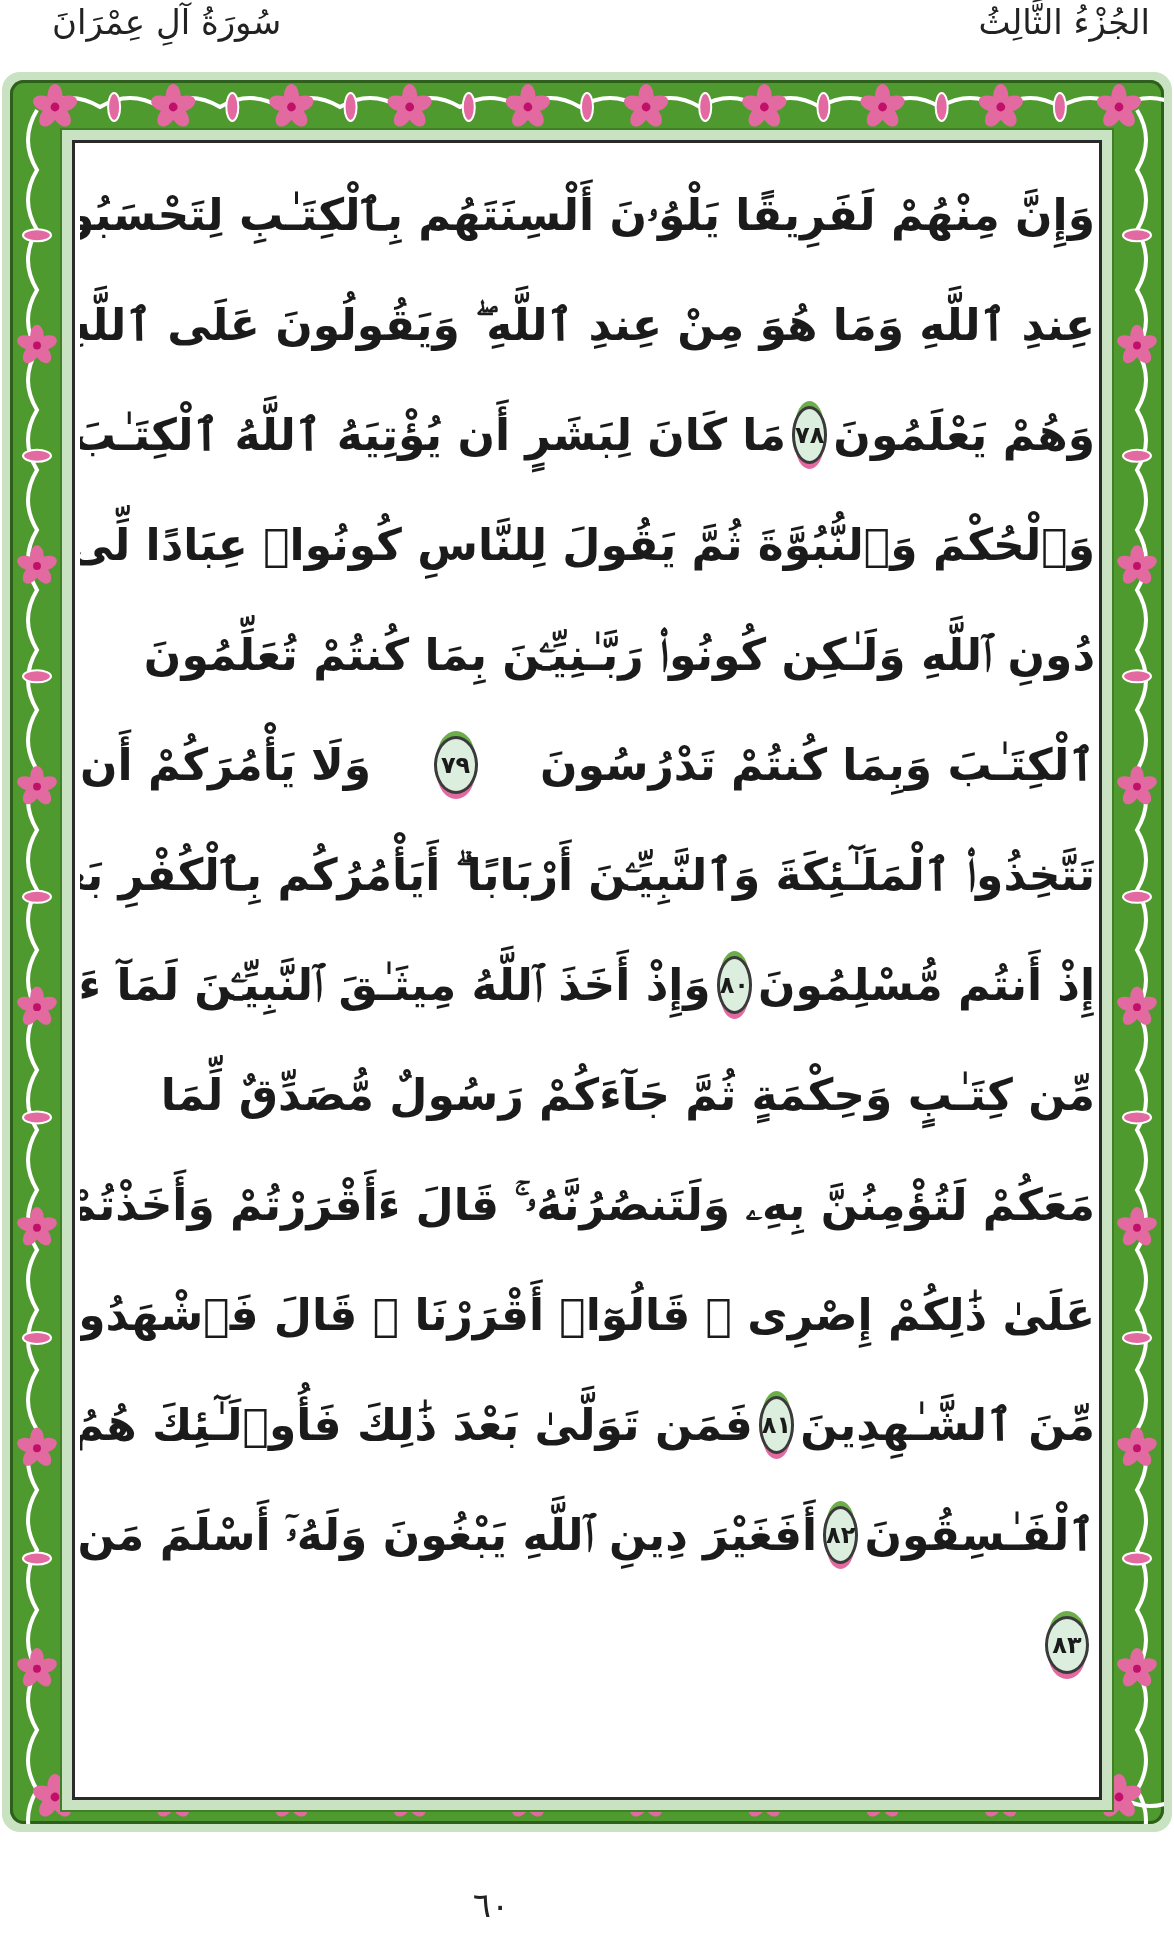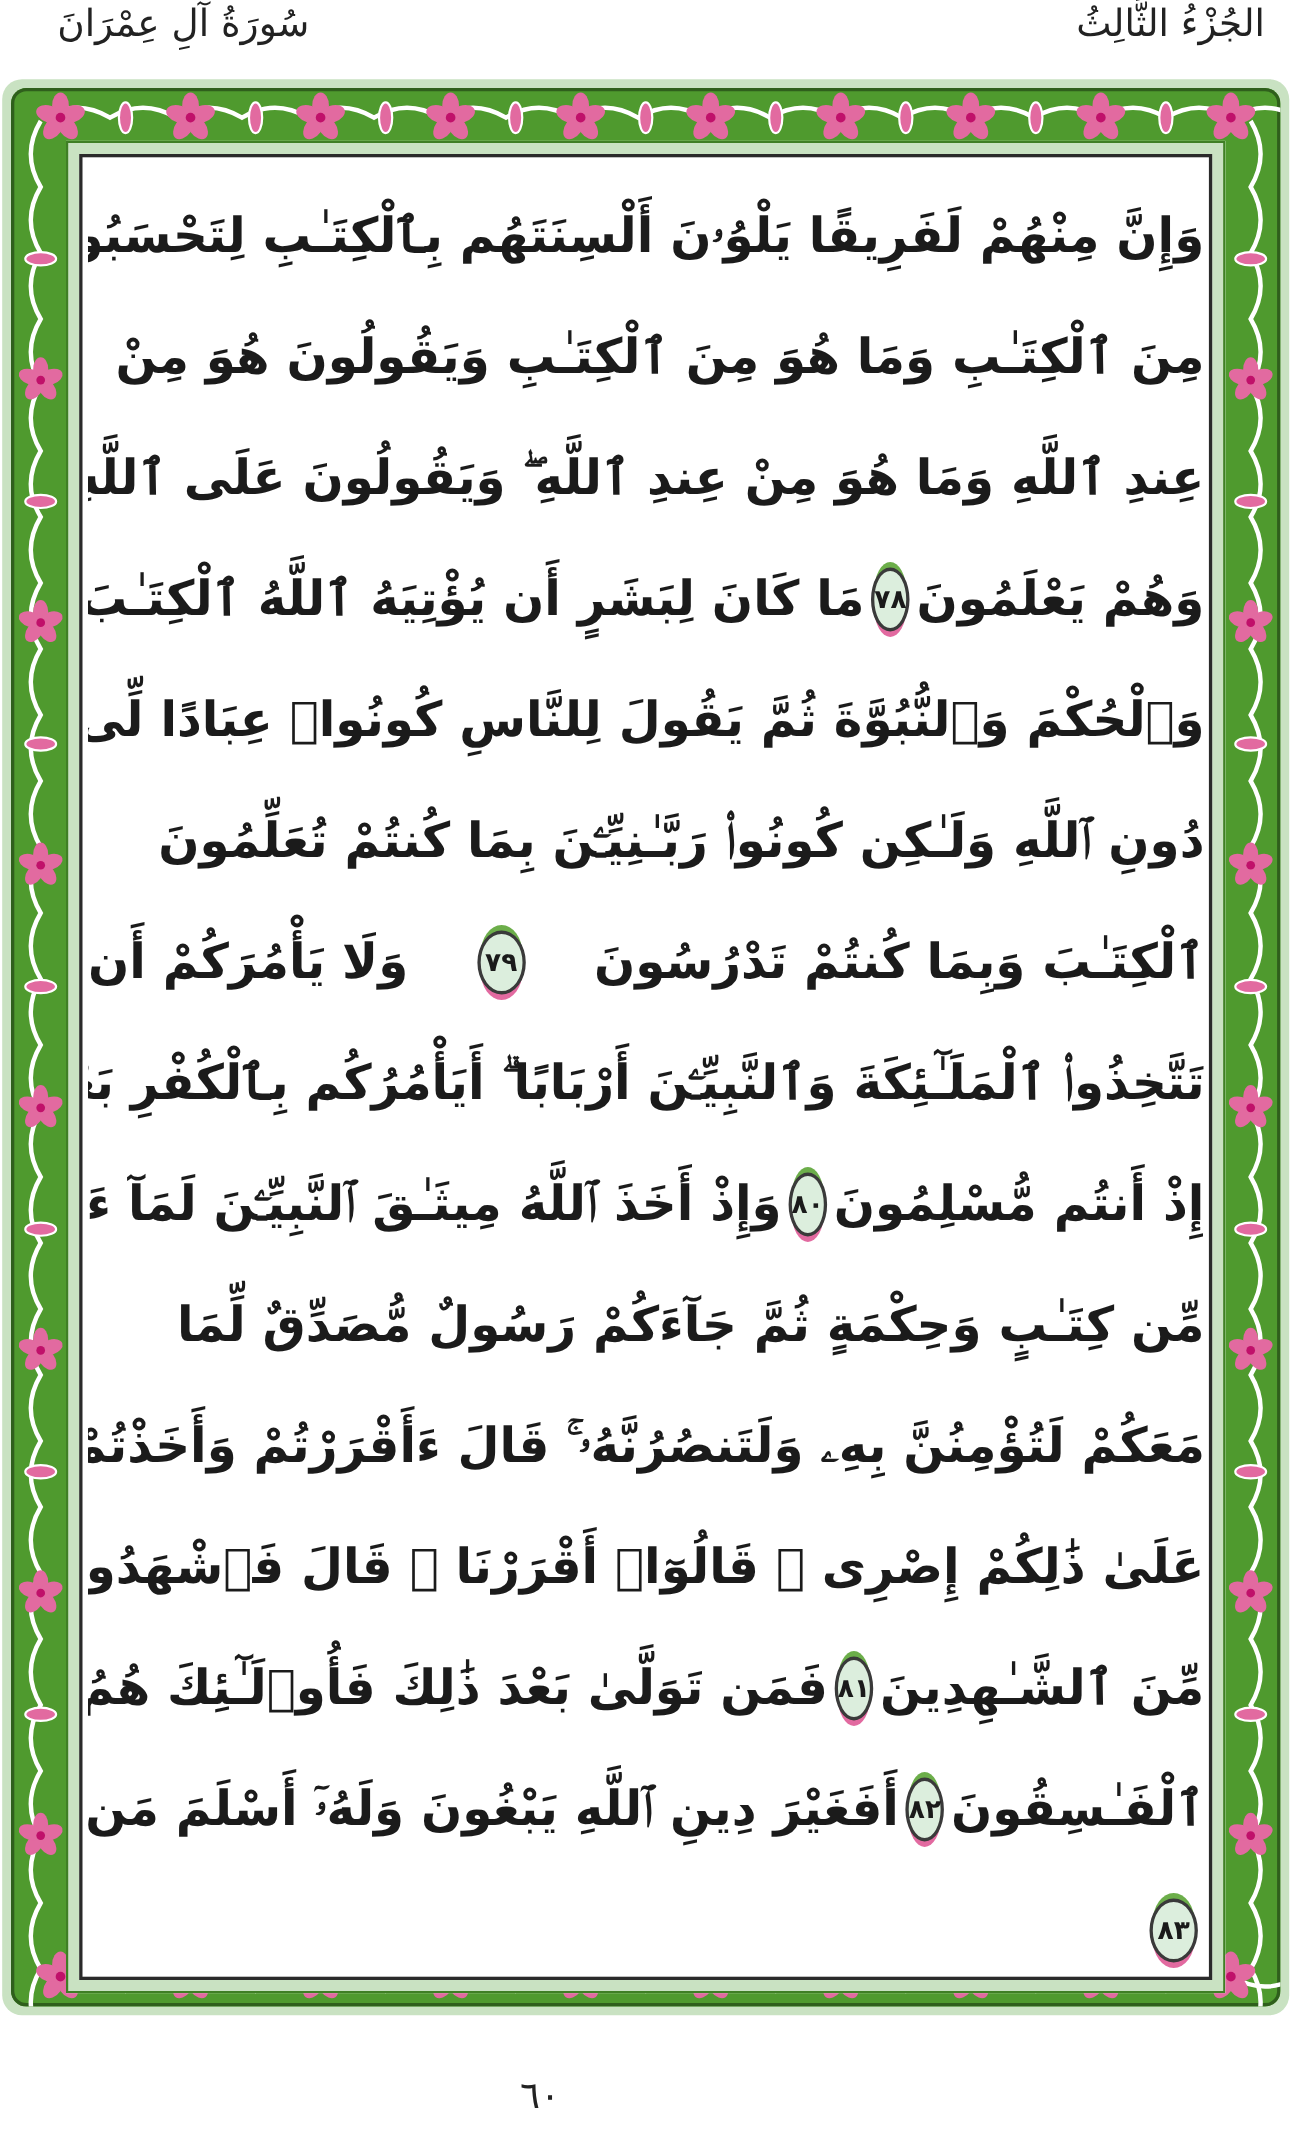--- a/index.html
+++ b/index.html
@@ -357,23 +357,20 @@
     </svg>
   <div class="frame-inner-line"></div>
   <div class="page-area"></div>
 </div>
 
 <div class="lines">
   <div class="line">
       <span class="seg">وَإِنَّ مِنْهُمْ لَفَرِيقًا يَلْوُۥنَ أَلْسِنَتَهُم بِٱلْكِتَـٰبِ لِتَحْسَبُوهُ</span>
     </div>
   <div class="line">
-      <span class="seg">مِنَ ٱلْكِتَـٰبِ وَمَا هُوَ مِنَ ٱلْكِتَـٰبِ وَيَقُولُونَ هُوَ مِنْ</span>
-    </div>
-  <div class="line">
       <span class="seg">عِندِ ٱللَّهِ وَمَا هُوَ مِنْ عِندِ ٱللَّهِ ۖ وَيَقُولُونَ عَلَى ٱللَّهِ ٱلْكَذِبَ</span>
     </div>
   <div class="line">
     <span class="seg">وَهُمْ يَعْلَمُونَ</span>
     <span class="ayah-marker">٧٨</span>
     <span class="seg">مَا كَانَ لِبَشَرٍ أَن يُؤْتِيَهُ ٱللَّهُ ٱلْكِتَـٰبَ</span>
   </div>
   <div class="line">
       <span class="seg">وَٱلْحُكْمَ وَٱلنُّبُوَّةَ ثُمَّ يَقُولَ لِلنَّاسِ كُونُوا۟ عِبَادًا لِّى مِن</span>
     </div>

